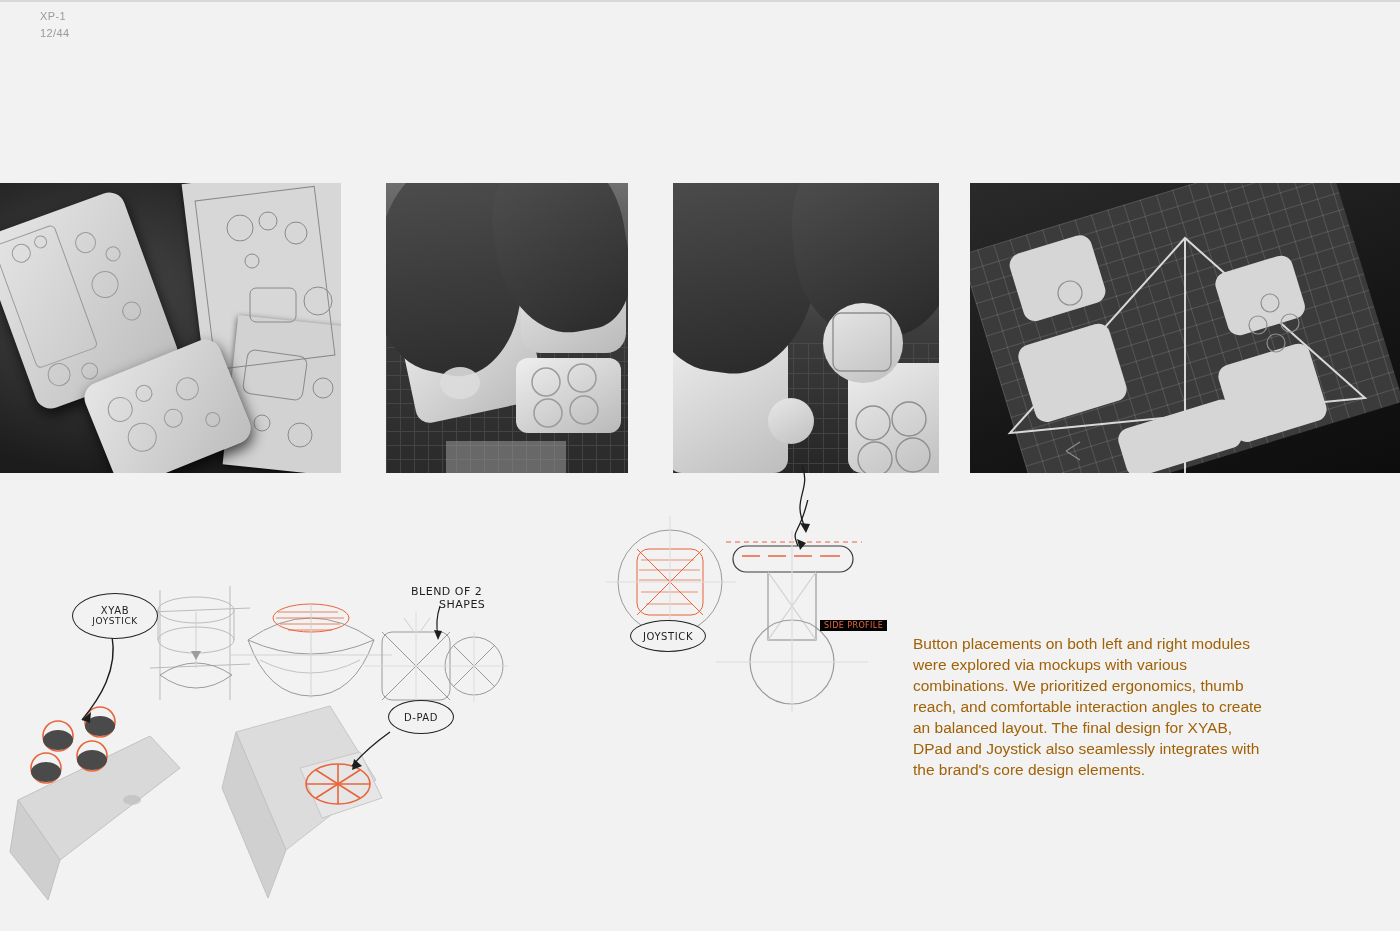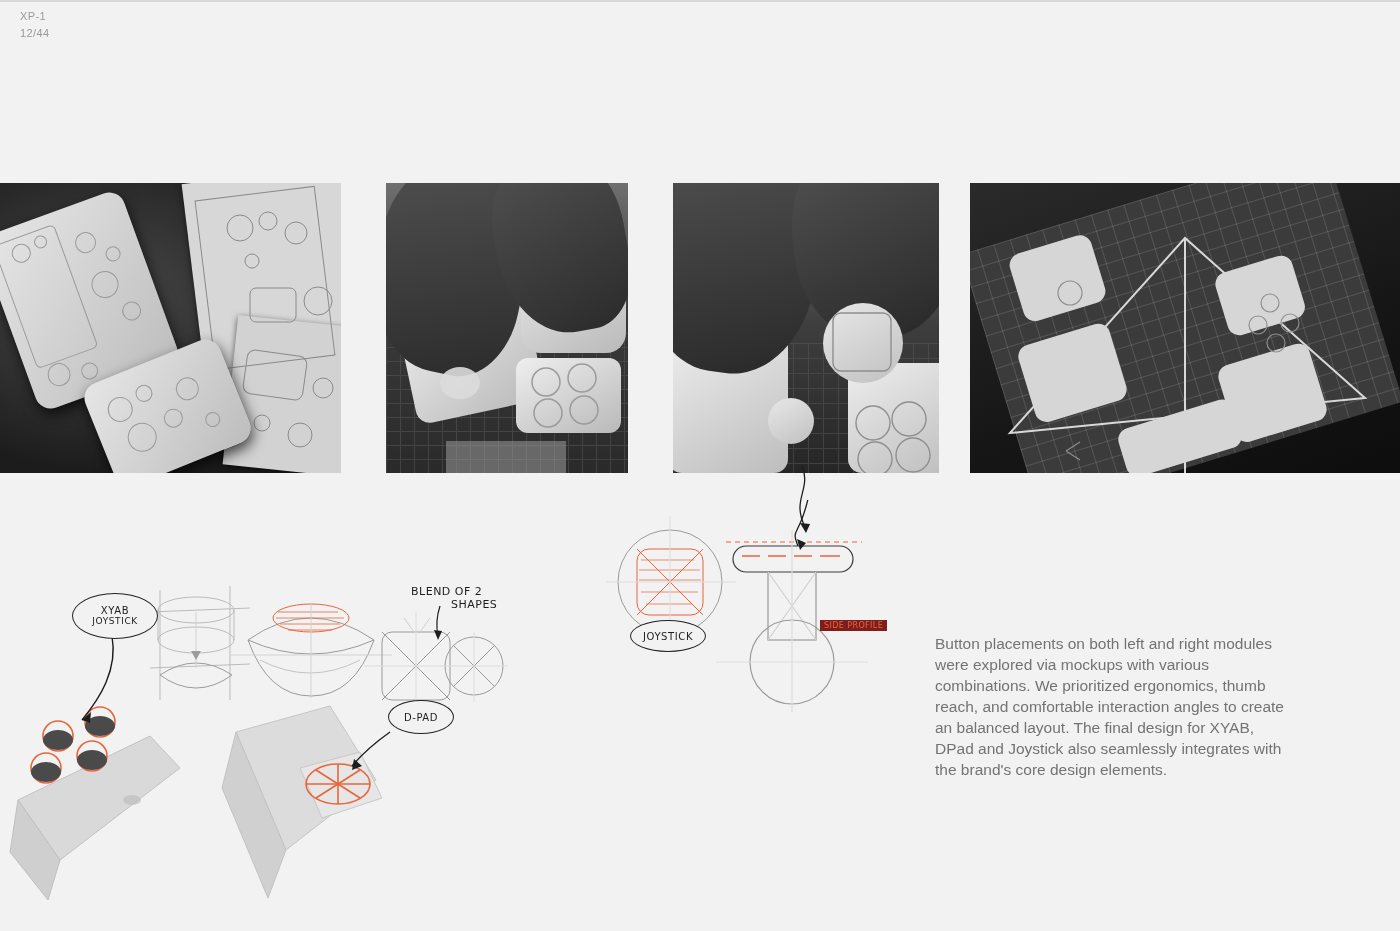--- a/index.html
+++ b/index.html
@@ -23,21 +23,21 @@
   .top-rule {
     position: absolute;
     top: 0; left: 0;
     width: 1400px;
     height: 2px;
     background: #d8d8d8;
   }
   .slide-id {
     position: absolute;
     top: 8px;
-    left: 20px;
+    left: 40px;
     font-size: 11px;
     line-height: 17px;
     letter-spacing: 0.4px;
     color: #9a9a9a;
   }
   .slide-id div { white-space: pre; }
   .page-title {
     position: absolute;
     top: 64px;
     left: 0;
@@ -147,25 +147,25 @@
   .label-orange {
     position:absolute; color:#e8653c; font-size:8px; letter-spacing:.4px;
     font-family:"DejaVu Sans", sans-serif;
   }
   .label-plain {
     position:absolute; color:#1d1d1d; font-size:11px; letter-spacing:.5px;
     font-family:"DejaVu Sans", sans-serif; line-height:13px;
   }
   .body-copy {
     position:absolute;
-    left:935px; top:633px;
+    left:913px; top:633px;
     width:362px;
     font-size:15.5px;
     line-height:21px;
-    color:#737373;
+    color:#a16207;
   }
   svg { display:block; }
 </style>
 </head>
 <body>
 
 <div class="page">
 
   <div class="top-rule"></div>
 
@@ -413,24 +413,24 @@
     <div class="callout" style="left:388px; top:200px; width:64px; height:32px;">
       <span>D-PAD</span>
     </div>
 
     <div class="callout" style="left:630px; top:120px; width:74px; height:30px;">
       <span>JOYSTICK</span>
     </div>
 
     <div class="label-plain" style="left:411px; top:85px;">
       <div>BLEND OF 2</div>
-      <div style="margin-left:40px">SHAPES</div>
-    </div>
-
-    <div class="label-orange" style="left:820px; top:120px; background:#7f1d1d; padding:1px 4px;">
+      <div style="margin-left:28px">SHAPES</div>
+    </div>
+
+    <div class="label-orange" style="left:820px; top:120px; background:#000000; padding:1px 4px;">
       <span>SIDE PROFILE</span>
     </div>
 
   </div>
 
   <div class="body-copy">Button placements on both left and right modules were explored via mockups with various combinations. We prioritized ergonomics, thumb reach, and comfortable interaction angles to create an balanced layout. The final design for XYAB, DPad and Joystick also seamlessly integrates with the brand's core design elements.</div>
 
 </div>
 
 </body></html>

